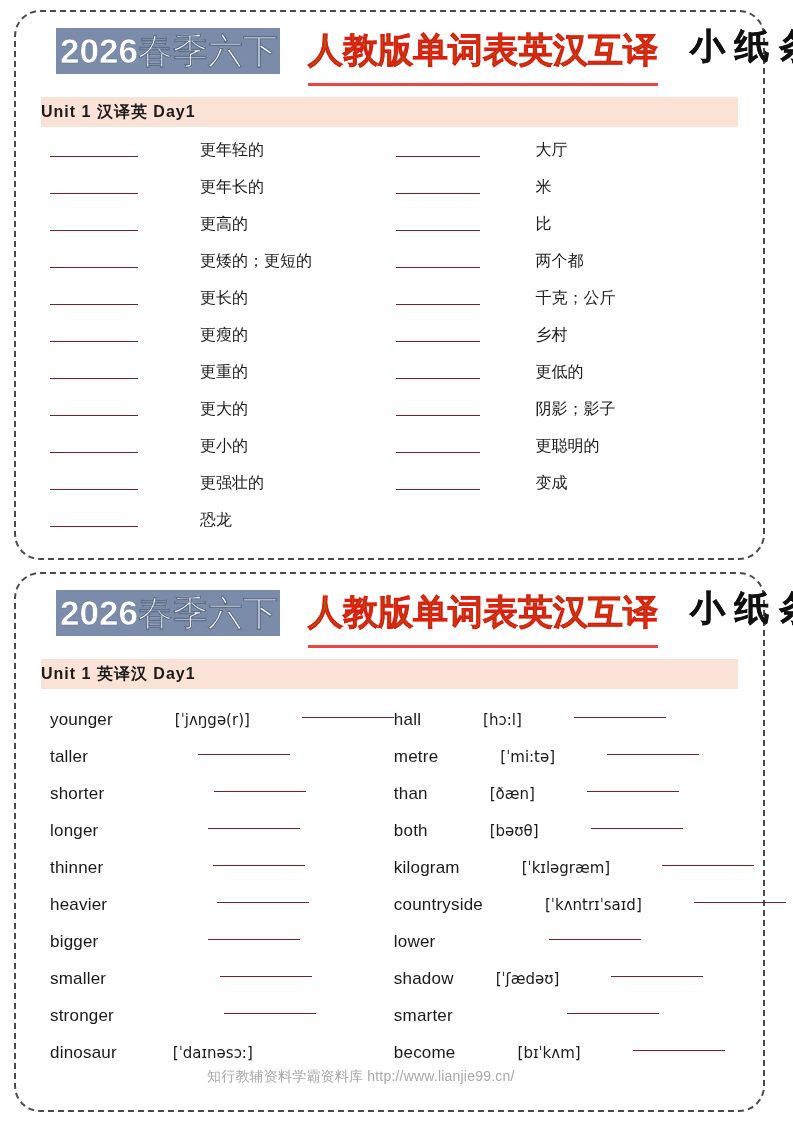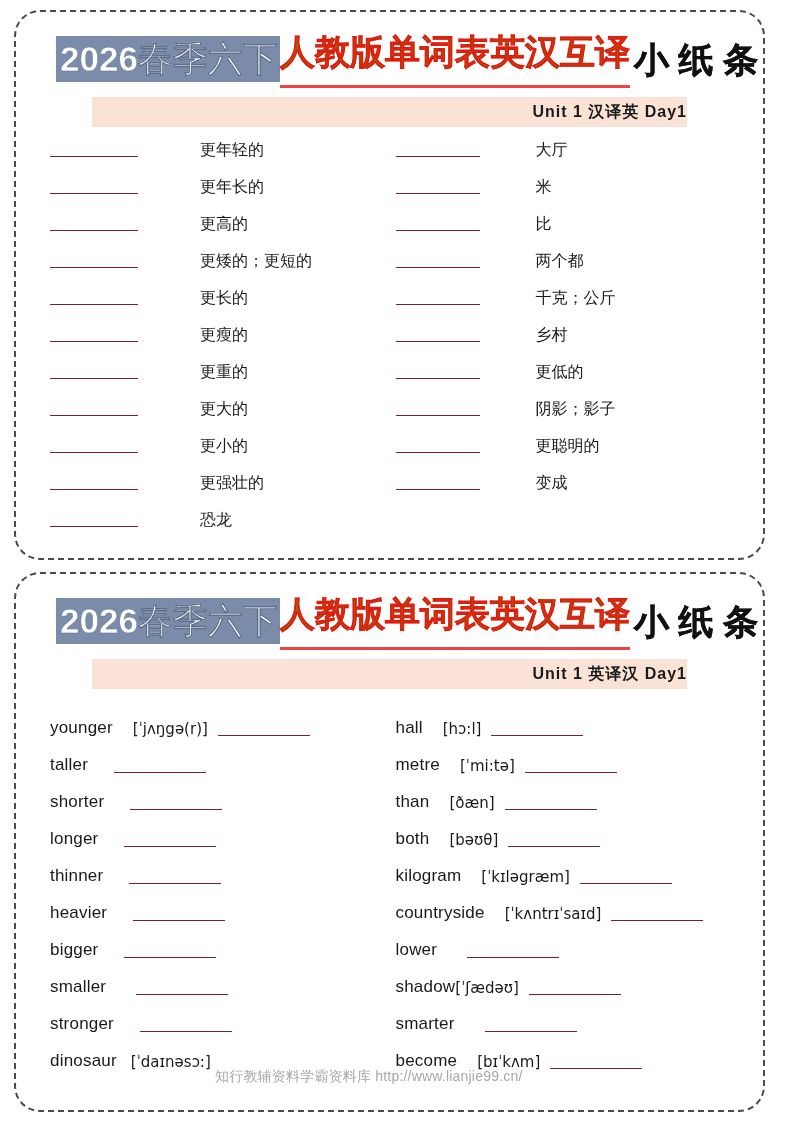--- a/index.html
+++ b/index.html
@@ -26,22 +26,23 @@
   }
   .sheet-1 { top: 10px;  height: 550px; }
   .sheet-2 { top: 572px; height: 540px; }
 
   
   .title-row {
     height: 62px;
     margin: 16px 0 0 0;
     padding-left: 40px;
     display: flex;
-    align-items: center;
+    align-items: flex-start;
     white-space: nowrap;
+    gap: 28px;
   }
   .title-seg {
     font-size: 35px;
     font-weight: bold;
     line-height: 1;
     letter-spacing: 0px;
   }
   .title-date {
     color: #ffffff;
     background: #7b8cab;
@@ -56,26 +57,26 @@
   }
   .title-black {
     color: #111111;
     padding-left: 4px;
     -webkit-text-stroke: 0.5px #111111;
   }
 
   
   .banner {
     margin: 7px auto 0 auto;
-    width: 595px;
+    width: 697px;
     height: 30px;
     background: #fae3d6;
     display: flex;
     align-items: center;
-    justify-content: flex-end;
+    justify-content: flex-start;
   }
   .banner-text {
     font-size: 16px;
     font-weight: bold;
     color: #1a1a1a;
     letter-spacing: 1px;
   }
 
   
   .cols {
@@ -106,22 +107,23 @@
     line-height: 1.35;
     white-space: nowrap;
   }
   .col-right .blank-line { width: 84px; }
   .col-right .cn-word { margin-left: 20px; }
 
   
   .row-en {
     height: 37px;
     display: flex;
-    align-items: flex-end;
+    align-items: center;
     white-space: nowrap;
+    gap: 42px;
   }
   .en-word {
     font-size: 17px;
     color: #1a1a1a;
     letter-spacing: 0.2px;
   }
   .en-phon {
     font-size: 15px;
     color: #1a1a1a;
     margin-left: 20px;
@@ -140,21 +142,20 @@
 
   
   .watermark {
     position: absolute;
     left: 207px;
     top: 1068px;
     font-size: 14px;
     color: #a8a8a8;
     white-space: nowrap;
     letter-spacing: 0.2px;
-    margin-left: 8px;
   }
 </style>
 </head>
 <body>
 
 <div class="sheet sheet-1">
 
   <div class="title-row">
     <span class="title-seg title-date">2026春季六下</span>
     <span class="title-seg title-red">人教版单词表英汉互译</span>

